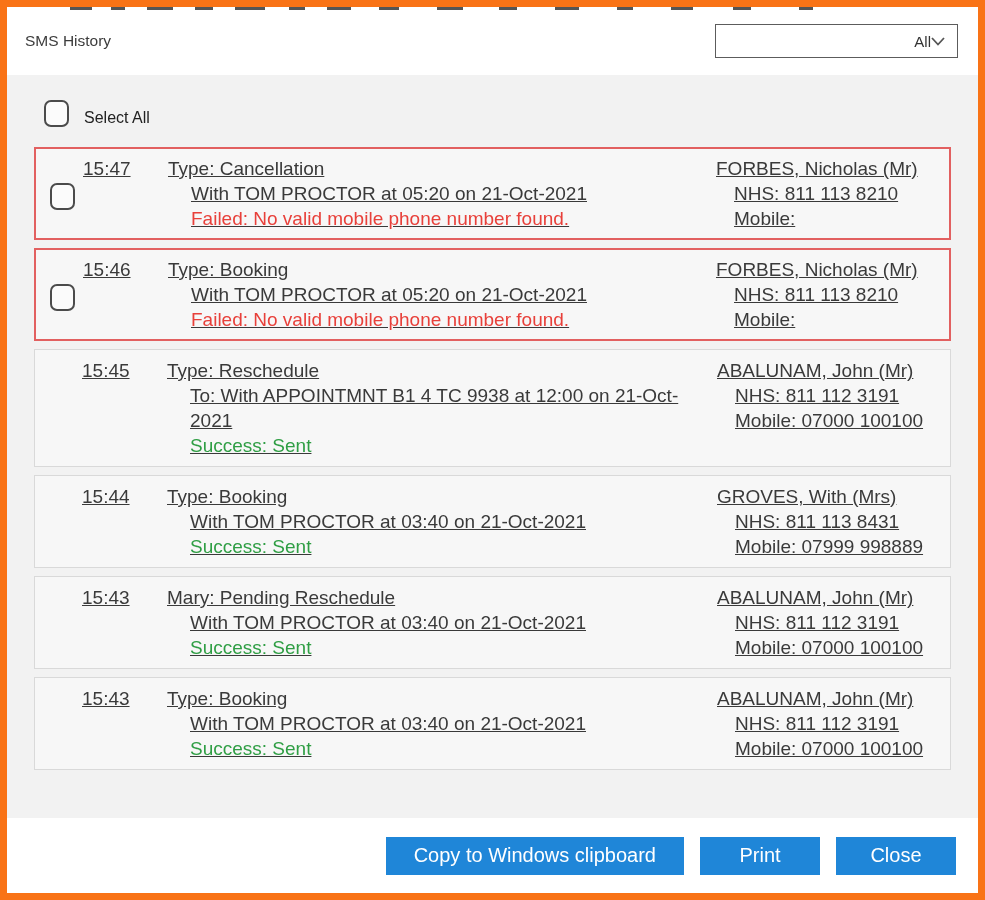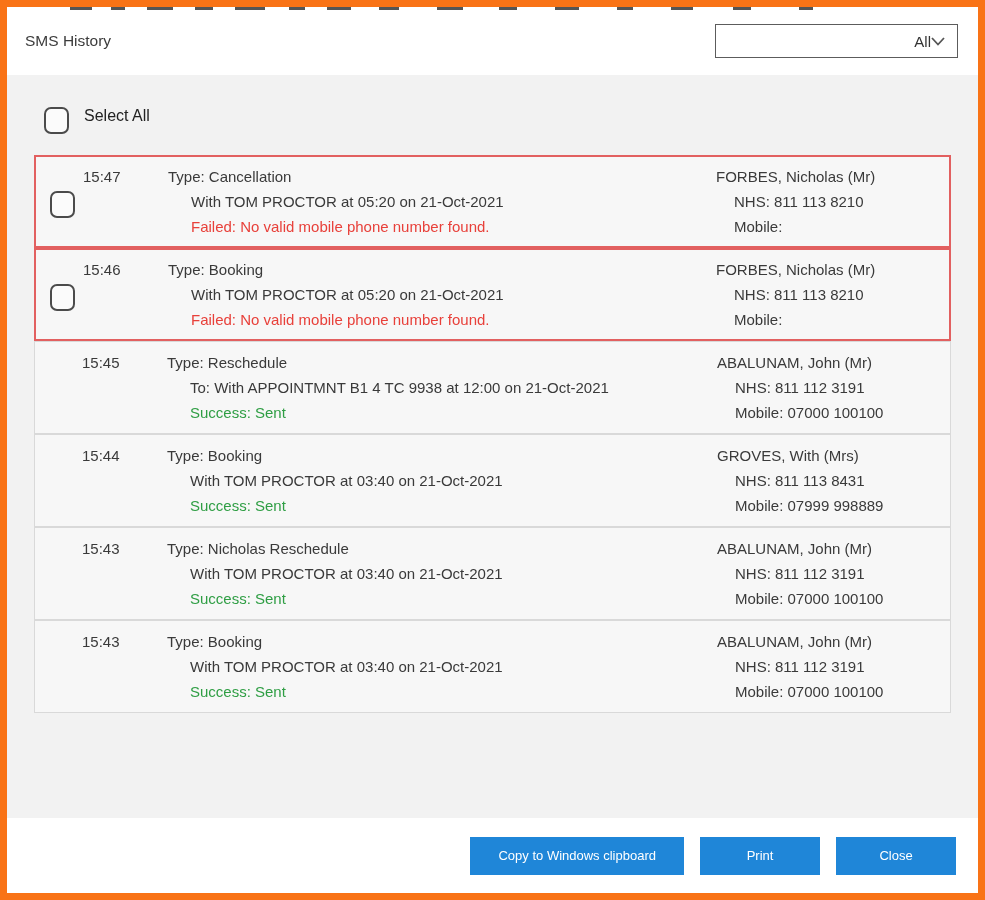--- a/index.html
+++ b/index.html
@@ -38,59 +38,59 @@
   .dropdown .value { font-size:15px; color:#333; }
   .dropdown svg { display:block; }
 
   
   .list-area {
     flex:1 1 auto; background:#f2f2f2;
     padding:20px 27px 0 27px; box-sizing:border-box;
     overflow:hidden;
   }
   .select-all-row {
-    display:flex; align-items:flex-start; margin:12px 0 20px 10px; height:28px;
+    display:flex; align-items:flex-end; margin:4px 0 20px 10px; height:28px;
   }
   .checkbox {
     width:25px; height:27px; box-sizing:border-box;
     border:2px solid #4b4b4b; border-radius:7px; background:#fbfbfb;
     cursor:pointer; flex:0 0 auto;
   }
   .select-all-row .label { font-size:16px; color:#222; margin-left:15px; }
 
   .entry-card {
     position:relative;
     background:#f7f7f7;
     border:1px solid #d9d9d9;
-    margin-bottom:0;
+    margin-bottom:8px;
     box-sizing:border-box;
     display:grid;
     grid-template-columns:132px 1fr 233px;
     padding:8px 0;
-    font-size:15px; color:#3a3a3a; line-height:25px;
+    font-size:19px; color:#3a3a3a; line-height:25px;text-decoration:underline;
   }
   .entry-card.failed { border:2px solid var(--failed-border); padding:7px 0; }
   .time { padding-left:47px; }
   .entry-card .checkbox { position:absolute; left:14px; top:34px; }
   .main-block .detail { padding-left:23px; }
   .status { padding-left:23px; }
   .entry-card.failed .status { color:var(--failed-red); }
   .entry-card.success .status { color:var(--success-green); }
   .patient-block .sub { padding-left:18px; }
 
   
   .footer {
     flex:0 0 auto; height:75px; background:#ffffff;
     display:flex; align-items:center; justify-content:flex-end;
     gap:16px; padding-right:22px; box-sizing:border-box;
   }
   .btn {
     height:38px; min-width:120px; border:none;
     background:var(--accent); color:#ffffff;
-    font-family:"Liberation Sans", sans-serif; font-size:13px;
+    font-family:"Liberation Sans", sans-serif; font-size:20px;
     padding:0 18px; cursor:pointer;
   }
   .btn.wide { padding:0 28px; }
 </style>
 </head>
 <body>
 
 <div class="frame">
 
   <div class="top-artifacts">
@@ -202,21 +202,21 @@
       <div class="sub">Mobile: 07999 998889</div>
     </div>
   </div>
 
   <div class="entry-card success">
     <div>
       <div class="time">15:43</div>
 
     </div>
     <div class="main-block">
-      <div>Type: Nicholas Reschedule</div>
+      <div>Mary: Pending Reschedule</div>
       <div>
               <div class="detail">With TOM PROCTOR at 03:40 on 21-Oct-2021</div>
             </div>
       <div class="status">Success: Sent</div>
     </div>
     <div class="patient-block">
       <div>ABALUNAM, John (Mr)</div>
       <div class="sub">NHS: 811 112 3191</div>
       <div class="sub">Mobile: 07000 100100</div>
     </div>

